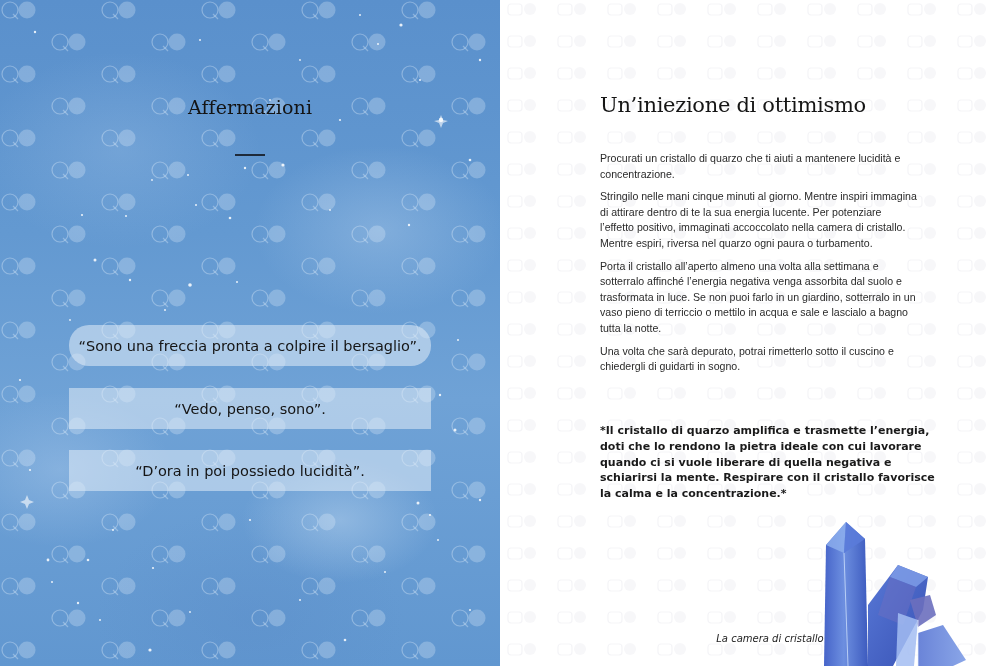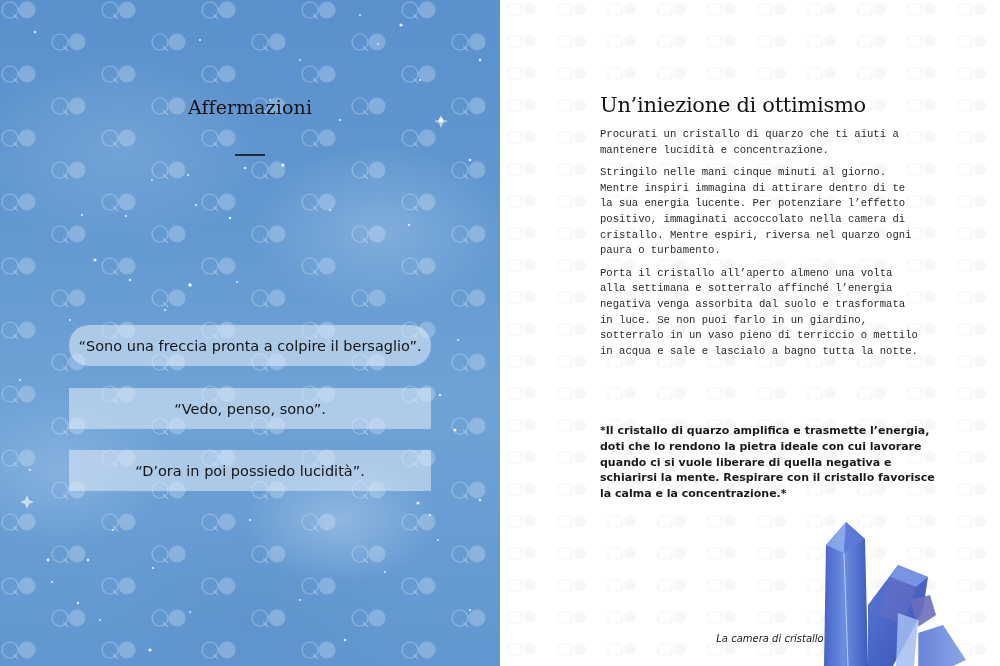--- a/index.html
+++ b/index.html
@@ -42,21 +42,21 @@
   .page-right {
     position: relative; width: 500px; height: 666px; background: #ffffff; overflow: hidden;
   }
   .right-watermark { position: absolute; inset: 0; pointer-events: none; }
   .right-title {
     position: absolute; left: 100px; top: 93px;
     font-family: "DejaVu Serif", serif; font-size: 21px; color: #151515; letter-spacing: -0.3px;
   }
   .body-text {
     position: absolute; left: 100px; width: 318px;
-    font-family: Liberation Mono, monospace; font-size: 10.6px; line-height: 15.6px; color: #2a2a2a;
+    font-family: Liberation Sans, sans-serif; font-size: 10.6px; line-height: 15.6px; color: #2a2a2a; margin-top: 24px;
   }
   .body-p { margin-bottom: 7px; }
   .note {
     position: absolute; left: 100px; top: 423px; width: 340px;
     font-family: "DejaVu Sans", sans-serif; font-size: 11px; line-height: 15.8px; font-weight: bold; color: #1a1a1a;
   }
   .folio {
     position: absolute; left: 200px; top: 621px; width: 140px; text-align: center;
     font-family: "DejaVu Sans", sans-serif; color: #222;
   }
@@ -162,20 +162,21 @@
       </defs>
       <rect x="0" y="0" width="500" height="666" fill="url(#wm2)"></rect>
     </svg>
 
     <div class="right-title">Un’iniezione di ottimismo</div>
 
     <div class="body-text" style="top:127px;">
       <p class="body-p">Procurati un cristallo di quarzo che ti aiuti a mantenere lucidità e concentrazione.</p>
       <p class="body-p">Stringilo nelle mani cinque minuti al giorno. Mentre inspiri immagina di attirare dentro di te la sua energia lucente. Per potenziare l’effetto positivo, immaginati accoccolato nella camera di cristallo. Mentre espiri, riversa nel quarzo ogni paura o turbamento.</p>
       <p class="body-p">Porta il cristallo all’aperto almeno una volta alla settimana e sotterralo affinché l’energia negativa venga assorbita dal suolo e trasformata in luce. Se non puoi farlo in un giardino, sotterralo in un vaso pieno di terriccio o mettilo in acqua e sale e lascialo a bagno tutta la notte.</p>
+      <p class="body-p">Una volta che sarà depurato, potrai rimetterlo sotto il cuscino e chiedergli di guidarti in sogno.</p>
     </div>
 
     <div class="note">*Il cristallo di quarzo amplifica e trasmette l’energia, doti che lo rendono la pietra ideale con cui lavorare quando ci si vuole liberare di quella negativa e schiarirsi la mente. Respirare con il cristallo favorisce la calma e la concentrazione.*</div>
 
     <div class="folio">
       <div class="folio-num">39</div>
       <div class="folio-title">La camera di cristallo</div>
     </div>
 
     <svg class="crystal" viewBox="0 0 150 151" width="150" height="151">

